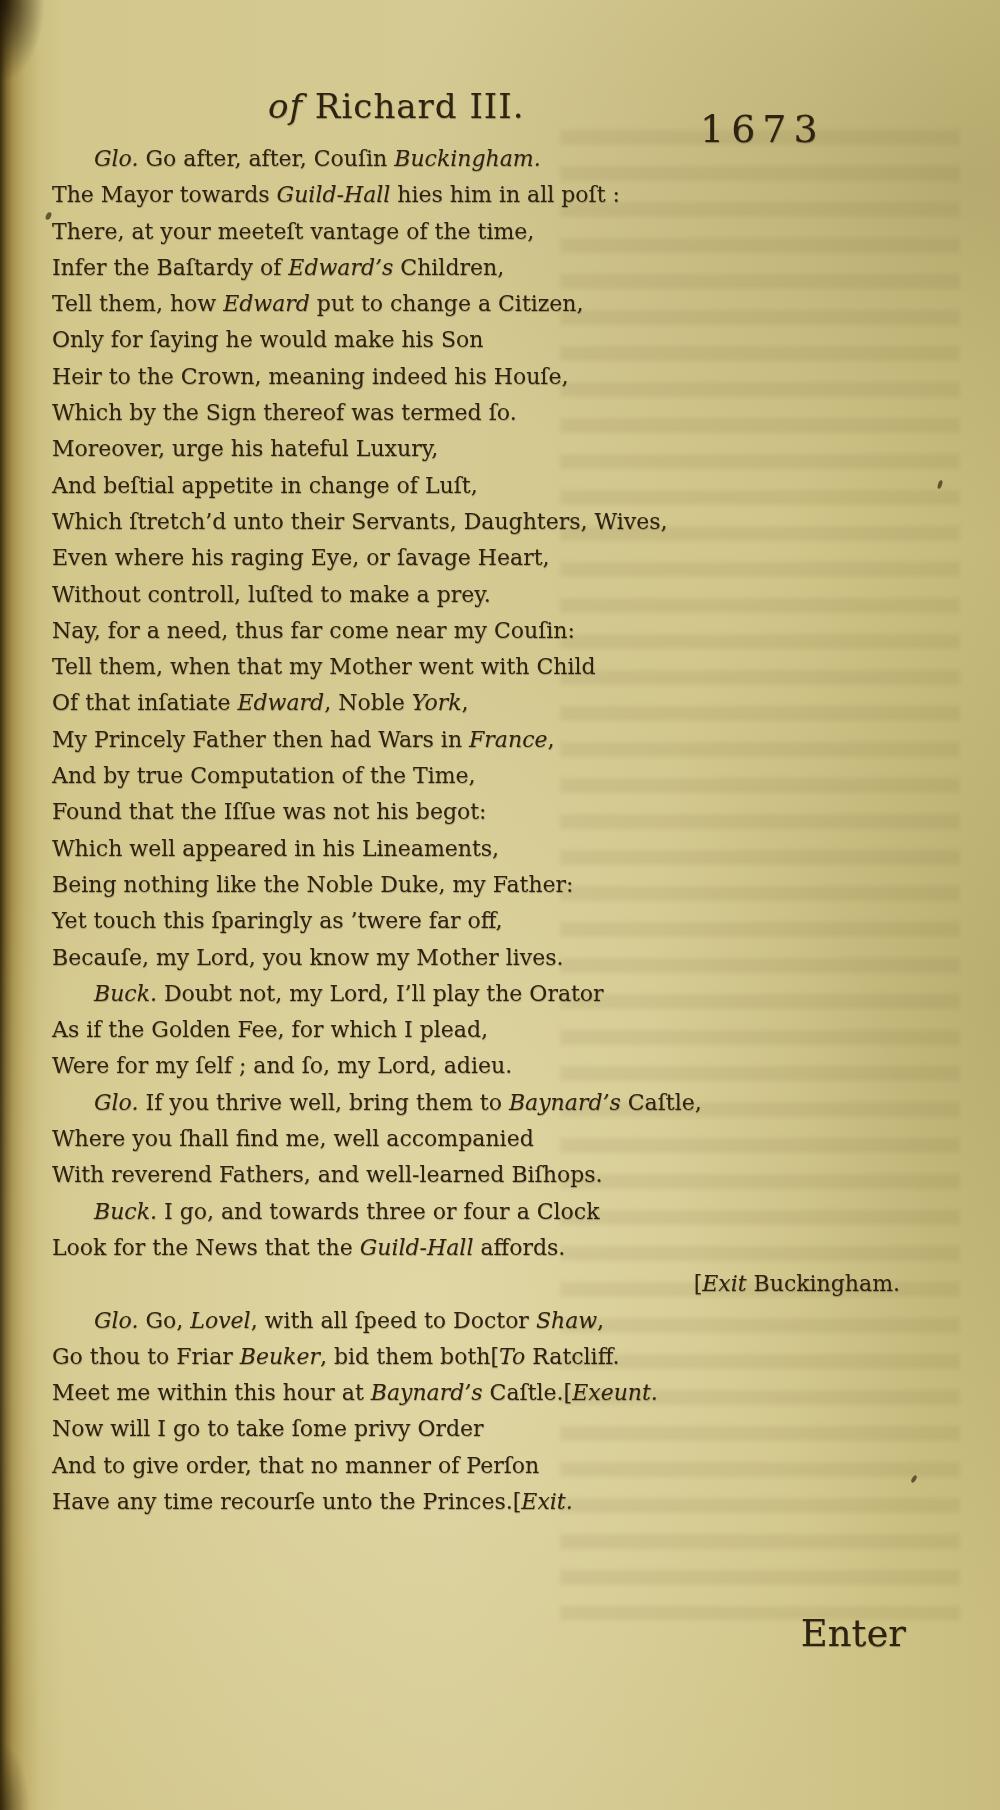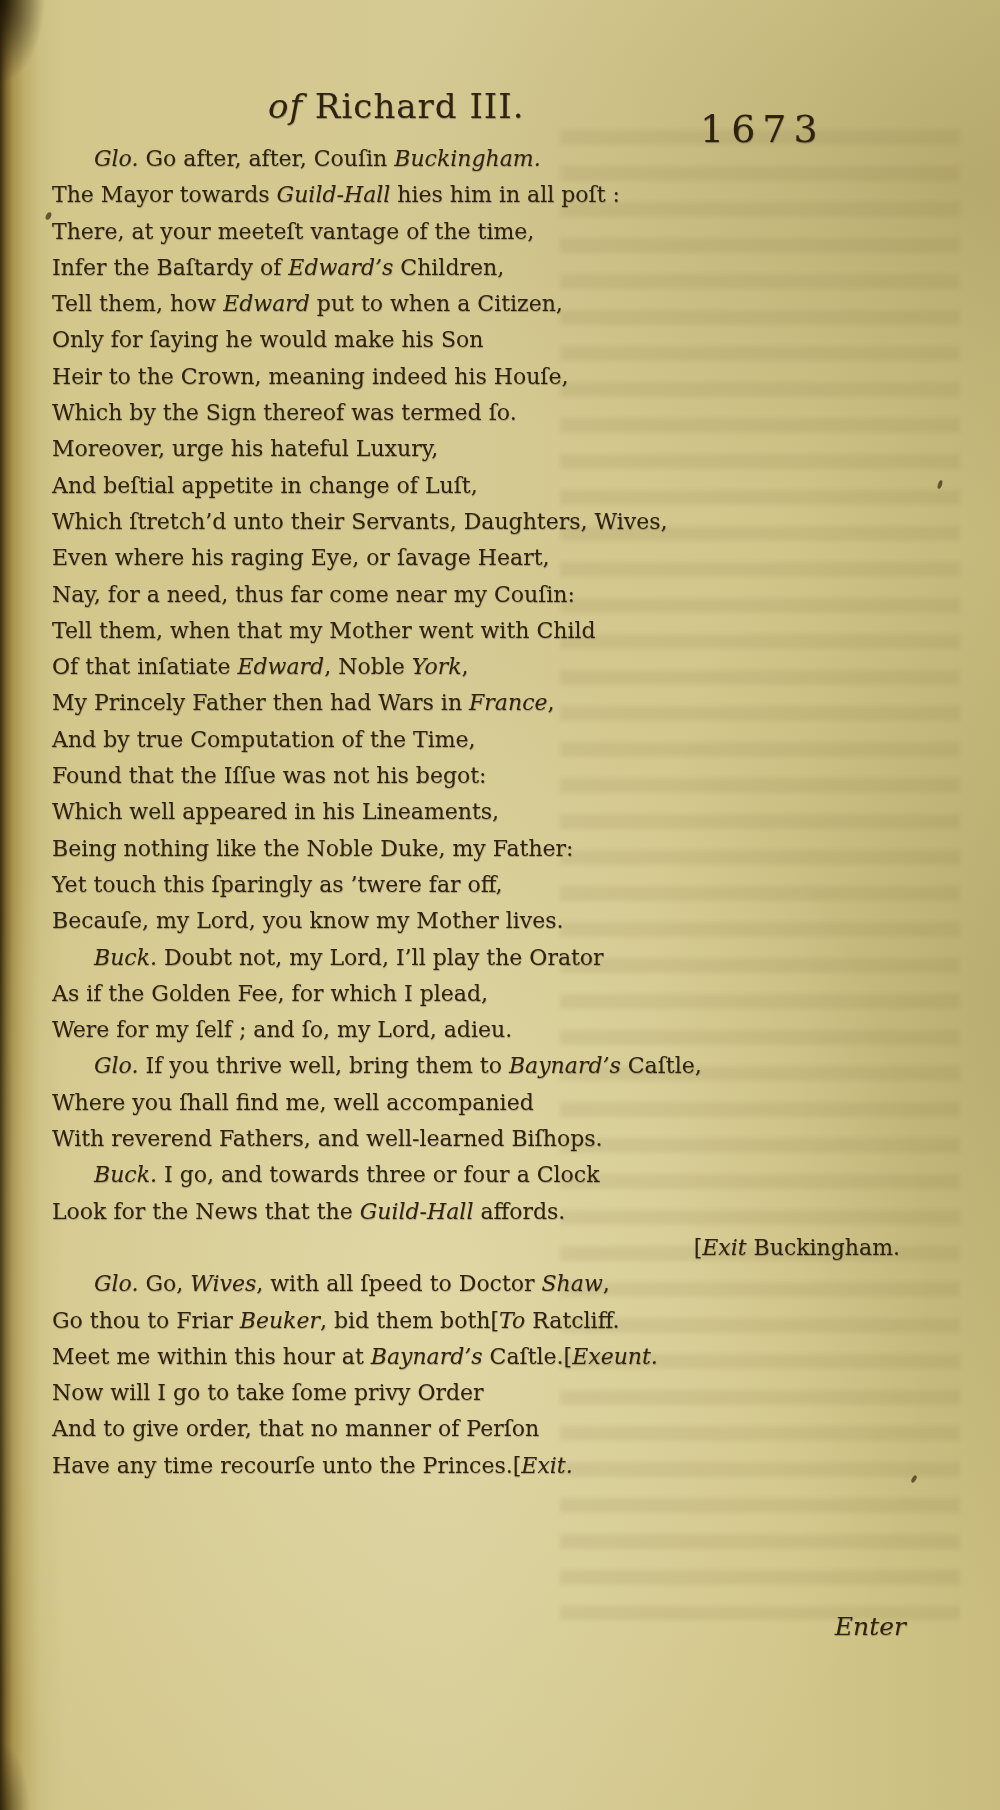--- a/index.html
+++ b/index.html
@@ -41,69 +41,70 @@
     position:absolute;left:52px;top:141px;width:858px;
     font-size:22px;line-height:36.3px;
     text-shadow:0.4px 0.6px 0.7px rgba(46,35,16,0.32);
   }
   .line{white-space:nowrap;}
   .line.indent{padding-left:42px;}
   .line.right{text-align:right;padding-right:10px;}
   .line.split{display:flex;justify-content:flex-start;padding-right:4px;}
   .catchword{
     position:absolute;top:1612px;right:94px;
-    font-size:25px;font-style:italic;
+    font-size:37px;
     text-shadow:0.4px 0.6px 0.7px rgba(46,35,16,0.32);
   }
   .speck{position:absolute;background:rgba(52,40,18,0.7);border-radius:50%;}
 </style>
 </head>
 <body>
 
 <div class="page">
   <div class="ghost"></div>
 
   <div class="header">
     <div class="title"><span class="it">of</span><span> Richard III.</span></div>
     <div class="pagenum">1673</div>
   </div>
 
   <div class="text-block">
       <div class="line indent"><span><span class="it">Glo.</span><span> Go after, after, Couſin </span><span class="it">Buckingham.</span></span></div>
       <div class="line"><span><span>The Mayor towards </span><span class="it">Guild-Hall</span><span> hies him in all poſt :</span></span></div>
       <div class="line"><span><span>There, at your meeteſt vantage of the time,</span></span></div>
       <div class="line"><span><span>Infer the Baſtardy of </span><span class="it">Edward’s</span><span> Children,</span></span></div>
-      <div class="line"><span><span>Tell them, how </span><span class="it">Edward</span><span> put to when a Citizen,</span></span></div>
+      <div class="line"><span><span>Tell them, how </span><span class="it">Edward</span><span> put to change a Citizen,</span></span></div>
       <div class="line"><span><span>Only for ſaying he would make his Son</span></span></div>
       <div class="line"><span><span>Heir to the Crown, meaning indeed his Houſe,</span></span></div>
       <div class="line"><span><span>Which by the Sign thereof was termed ſo.</span></span></div>
       <div class="line"><span><span>Moreover, urge his hateful Luxury,</span></span></div>
       <div class="line"><span><span>And beſtial appetite in change of Luſt,</span></span></div>
       <div class="line"><span><span>Which ſtretch’d unto their Servants, Daughters, Wives,</span></span></div>
       <div class="line"><span><span>Even where his raging Eye, or ſavage Heart,</span></span></div>
+      <div class="line"><span><span>Without controll, luſted to make a prey.</span></span></div>
       <div class="line"><span><span>Nay, for a need, thus far come near my Couſin:</span></span></div>
       <div class="line"><span><span>Tell them, when that my Mother went with Child</span></span></div>
       <div class="line"><span><span>Of that inſatiate </span><span class="it">Edward</span><span>, Noble </span><span class="it">York</span><span>,</span></span></div>
       <div class="line"><span><span>My Princely Father then had Wars in </span><span class="it">France</span><span>,</span></span></div>
       <div class="line"><span><span>And by true Computation of the Time,</span></span></div>
       <div class="line"><span><span>Found that the Iſſue was not his begot:</span></span></div>
       <div class="line"><span><span>Which well appeared in his Lineaments,</span></span></div>
       <div class="line"><span><span>Being nothing like the Noble Duke, my Father:</span></span></div>
       <div class="line"><span><span>Yet touch this ſparingly as ’twere far off,</span></span></div>
       <div class="line"><span><span>Becauſe, my Lord, you know my Mother lives.</span></span></div>
       <div class="line indent"><span><span class="it">Buck.</span><span> Doubt not, my Lord, I’ll play the Orator</span></span></div>
       <div class="line"><span><span>As if the Golden Fee, for which I plead,</span></span></div>
       <div class="line"><span><span>Were for my ſelf ; and ſo, my Lord, adieu.</span></span></div>
       <div class="line indent"><span><span class="it">Glo.</span><span> If you thrive well, bring them to </span><span class="it">Baynard’s</span><span> Caſtle,</span></span></div>
       <div class="line"><span><span>Where you ſhall find me, well accompanied</span></span></div>
       <div class="line"><span><span>With reverend Fathers, and well-learned Biſhops.</span></span></div>
       <div class="line indent"><span><span class="it">Buck.</span><span> I go, and towards three or four a Clock</span></span></div>
       <div class="line"><span><span>Look for the News that the </span><span class="it">Guild-Hall</span><span> affords.</span></span></div>
       <div class="line right"><span><span>[</span><span class="it">Exit</span><span> Buckingham.</span></span></div>
-      <div class="line indent"><span><span class="it">Glo.</span><span> Go, </span><span class="it">Wives</span><span>, with all ſpeed to Doctor </span><span class="it">Shaw</span><span>,</span></span></div>
+      <div class="line indent"><span><span class="it">Glo.</span><span> Go, </span><span class="it">Lovel</span><span>, with all ſpeed to Doctor </span><span class="it">Shaw</span><span>,</span></span></div>
       <div class="line split">
         <span><span>Go thou to Friar </span><span class="it">Beuker</span><span>, bid them both</span></span>
         <span><span>[</span><span class="it">To</span><span> Ratcliff.</span></span>
       </div>
       <div class="line split">
         <span><span>Meet me within this hour at </span><span class="it">Baynard’s</span><span> Caſtle.</span></span>
         <span><span>[</span><span class="it">Exeunt.</span></span>
       </div>
       <div class="line"><span><span>Now will I go to take ſome privy Order</span></span></div>
       <div class="line"><span><span>And to give order, that no manner of Perſon</span></span></div>

